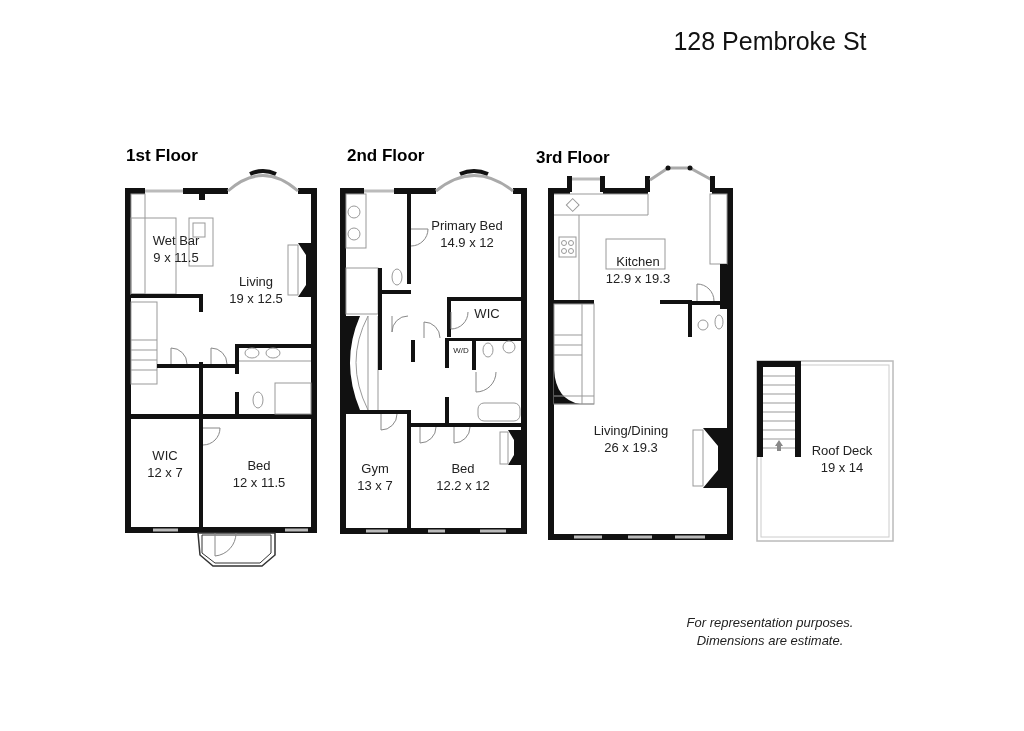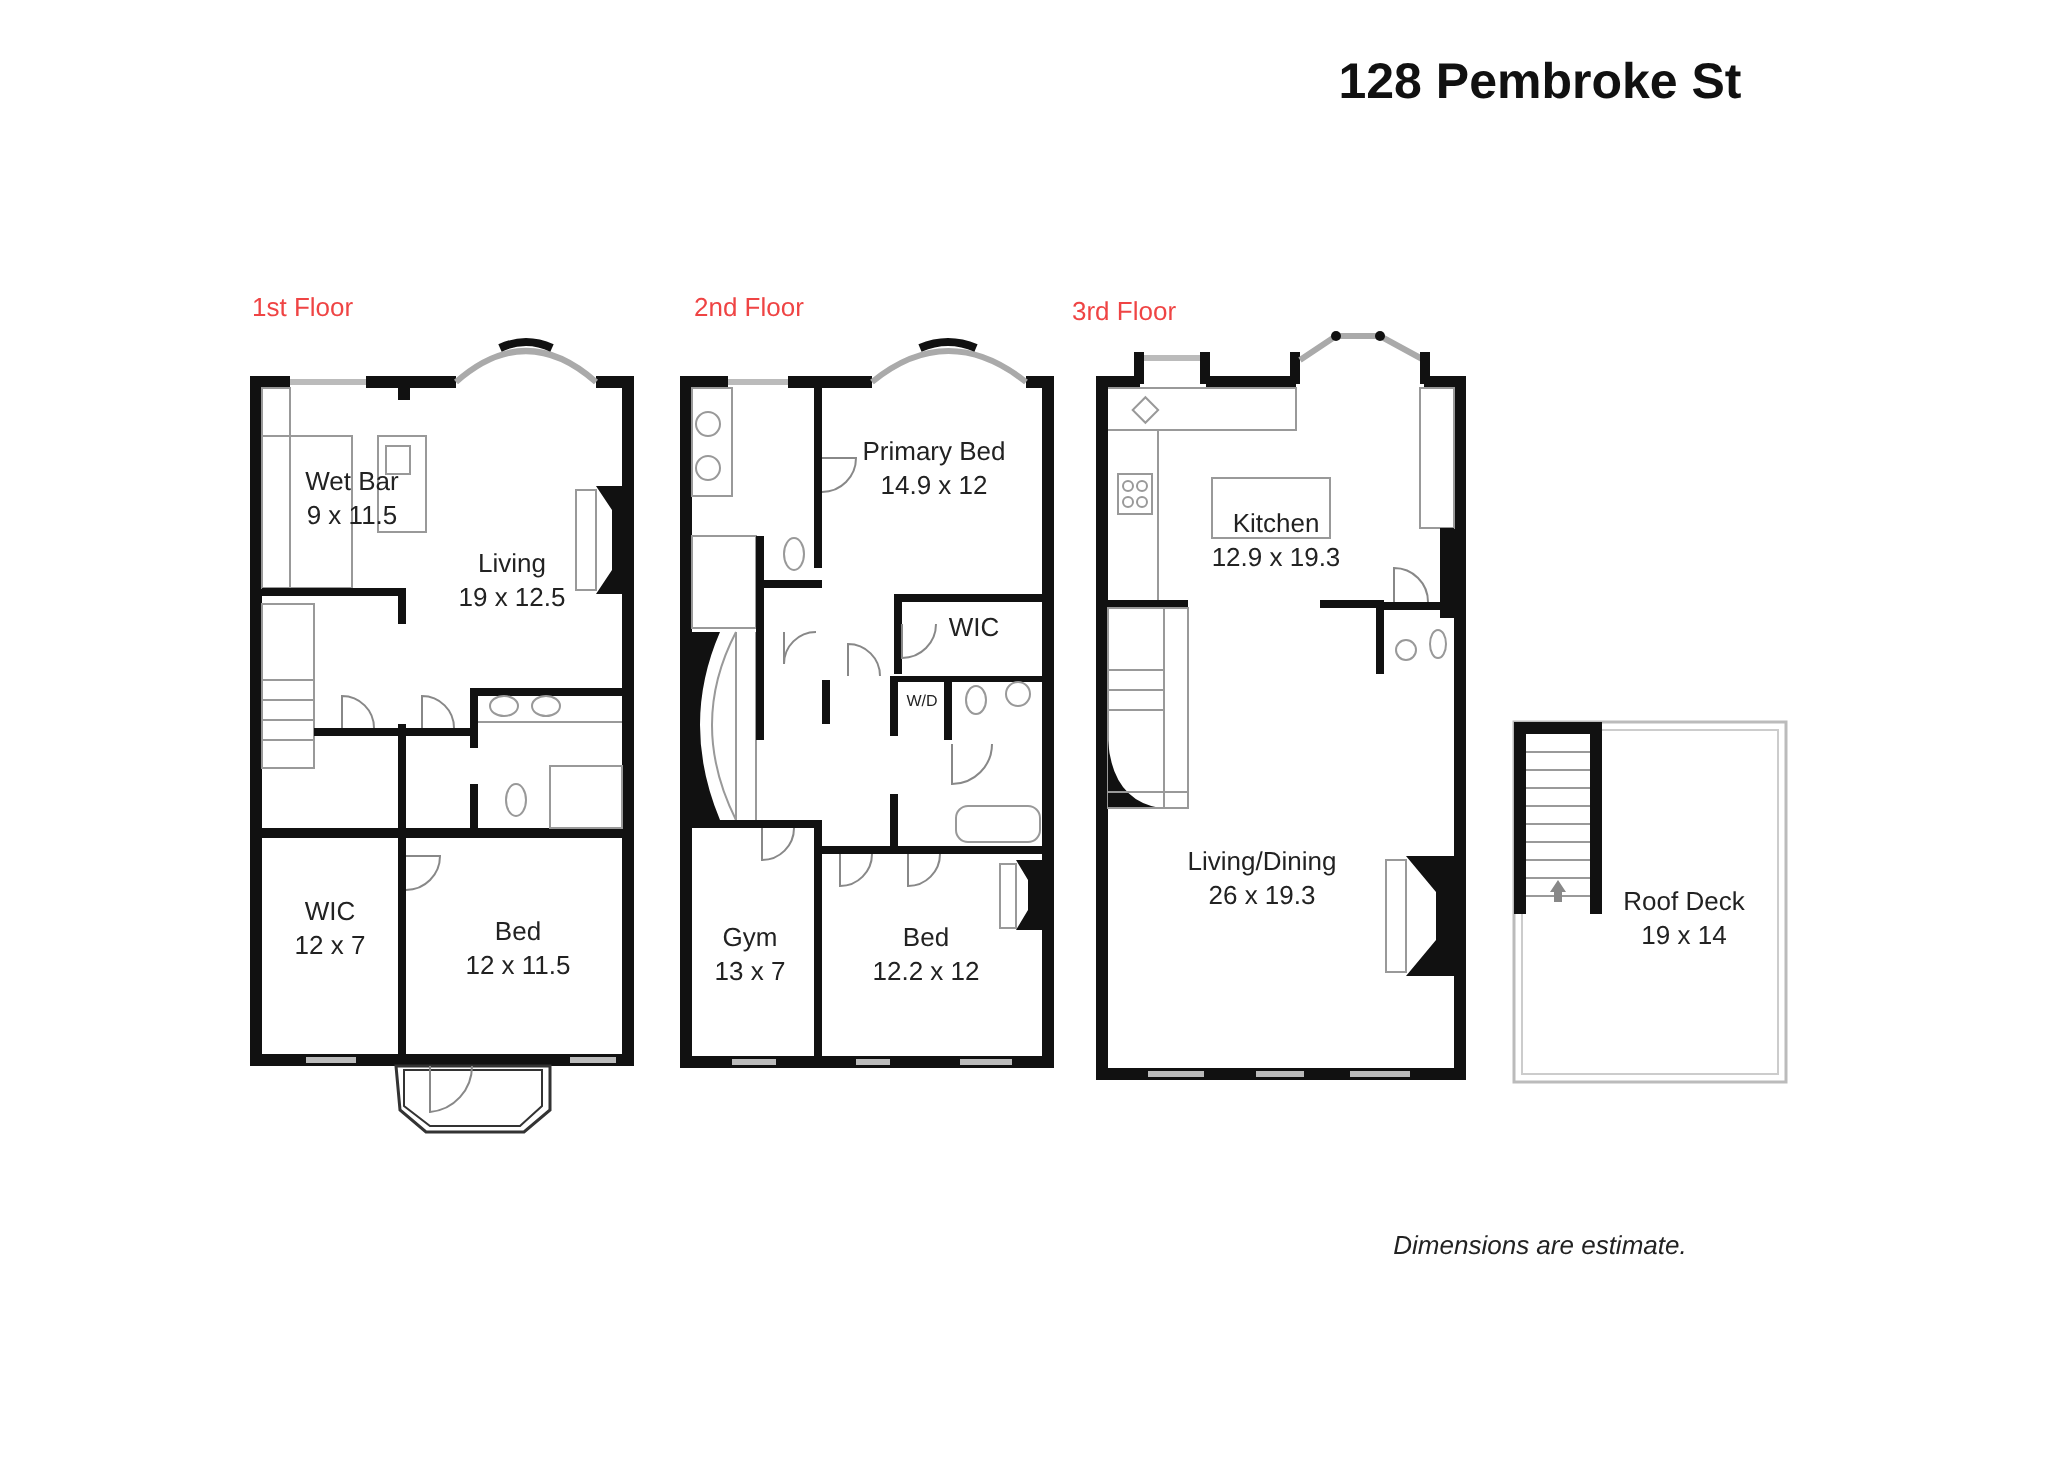--- a/index.html
+++ b/index.html
@@ -1,18 +1,18 @@
 <!DOCTYPE html>
 <html><head>
 <meta charset="utf-8">
 <style>
   html, body { margin:0; padding:0; background:#ffffff; }
   body { width:1024px; height:731px; position:relative; overflow:hidden; font-family:"Liberation Sans", sans-serif; color:#111; }
-  .title { position:absolute; left:640px; top:26px; width:260px; text-align:center; font-weight:bold; font-size:25px; line-height:30px; color:#111; }
-  .floor-label { position:absolute; font-weight:normal; font-size:13px; color:#ef4444; }
+  .title { position:absolute; left:640px; top:26px; width:260px; text-align:center; font-weight:normal; font-size:25px; line-height:30px; color:#111; }
+  .floor-label { position:absolute; font-weight:bold; font-size:17px; color:#000000; }
   .note { position:absolute; left:640px; top:614px; width:260px; text-align:center; font-style:italic; font-size:13px; line-height:18px; color:#222; }
   svg.plan { position:absolute; left:0; top:0; }
   .room-label { font-family:"Liberation Sans", sans-serif; font-size:13px; fill:#222; text-anchor:middle; }
   .wall { fill:#111; }
   .thin { stroke:#999; stroke-width:1; fill:none; }
   .door { stroke:#888; stroke-width:1; fill:none; }
   .win { stroke:#bbb; stroke-width:3; }
 </style>
 </head>
 <body>
@@ -237,14 +237,15 @@
       <line x1="763" y1="439" x2="795" y2="439"></line>
       <line x1="763" y1="448" x2="795" y2="448"></line>
     </g>
     <polygon points="779,440 775,446 777,446 777,451 781,451 781,446 783,446" fill="#888"></polygon>
     <text class="room-label" x="842" y="455"><tspan>Roof Deck</tspan></text>
     <text class="room-label" x="842" y="472"><tspan>19 x 14</tspan></text>
   </g>
 </svg>
 
 <div class="note">
+  <div>For representation purposes.</div>
   <div>Dimensions are estimate.</div>
 </div>
 
 </body></html>

